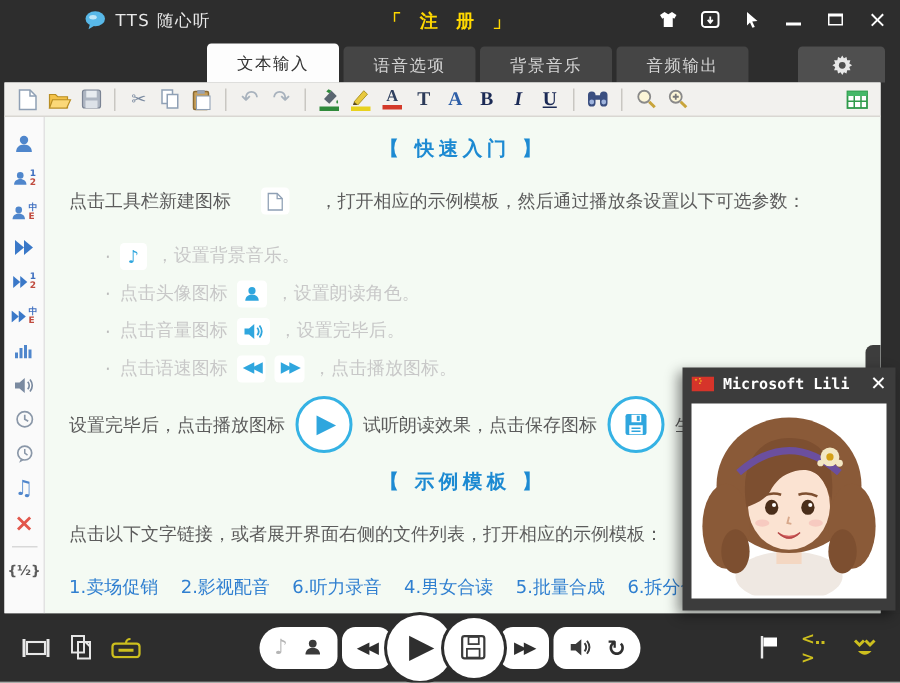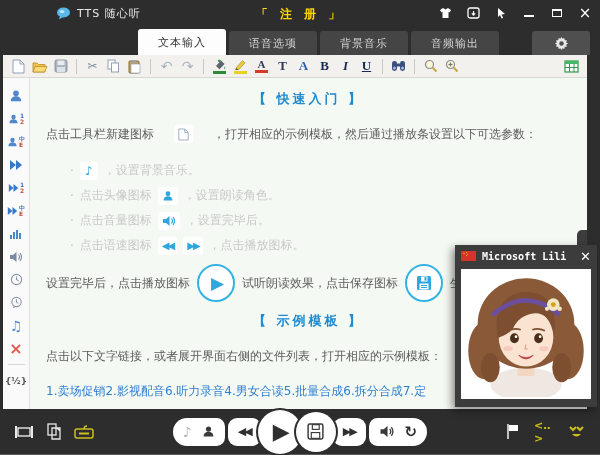--- a/index.html
+++ b/index.html
@@ -51,21 +51,21 @@
   .sec-title { text-align:center; color:#1d8ad2; font-weight:bold; font-size:13px; letter-spacing:3px; margin-top:12px; }
   .para { margin-top:16px; line-height:20px; display:flex; align-items:center; flex-wrap:nowrap; gap:20px; white-space:nowrap; }
   .chip { display:inline-flex; align-items:center; justify-content:center; background:#fff; border-radius:3px; padding:1px 4px; min-width:18px; height:18px; }
   .bullets { margin-top:14px; }
   .bullet { display:flex; align-items:center; gap:6px; height:25px; color:#c8c8c8; padding-left:24px; white-space:nowrap; }
   .b-dot { color:#bbb; font-size:12px; }
   .blue-ic { color:#2fa6de; font-weight:bold; }
   .big-circle { width:38px; height:38px; border-radius:50%; background:#fff; border:2px solid #35b2e4;
                 display:inline-flex; align-items:center; justify-content:center; color:#2fa6de; font-size:17px; flex:0 0 auto; }
   .para-flow { margin-top:6px; display:flex; align-items:center; gap:7px; white-space:nowrap; }
-  .links { margin-top:17px; display:flex; white-space:nowrap; }
+  .links { margin-top:17px; display:flex; gap:15px; white-space:nowrap; }
   .link { color:#2f7fd0; }
   .collapse-handle { position:absolute; right:-3px; top:152px; width:13px; height:36px; background:#3d3d3d;
                      border-radius:5px 0 0 5px; color:#eee; display:flex; align-items:center; justify-content:center; font-size:9px; }
 
   
   .popup { position:absolute; right:3px; top:245px; width:142px; height:162px; background:#3c3c3c;
            box-shadow:-3px 3px 8px rgba(0,0,0,.45); z-index:20; }
   .popup-head { height:22px; display:flex; align-items:center; padding:0 6px; gap:6px; }
   .popup-title { color:#fff; font-family:"DejaVu Sans Mono","Liberation Mono",monospace; font-size:10px; font-weight:bold; flex:1; }
   .popup-close { color:#fff; font-size:13px; font-weight:bold; }

